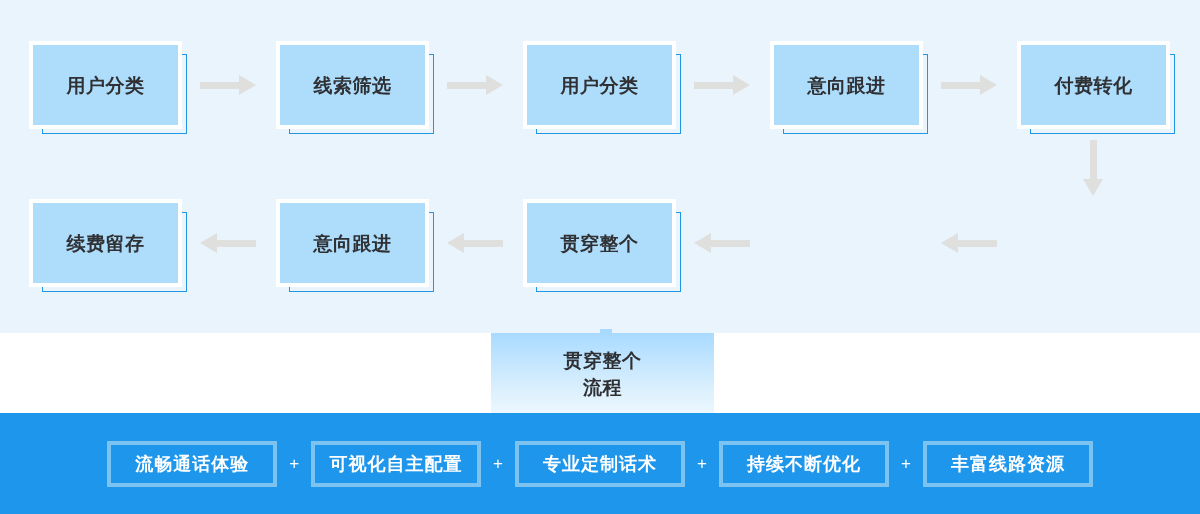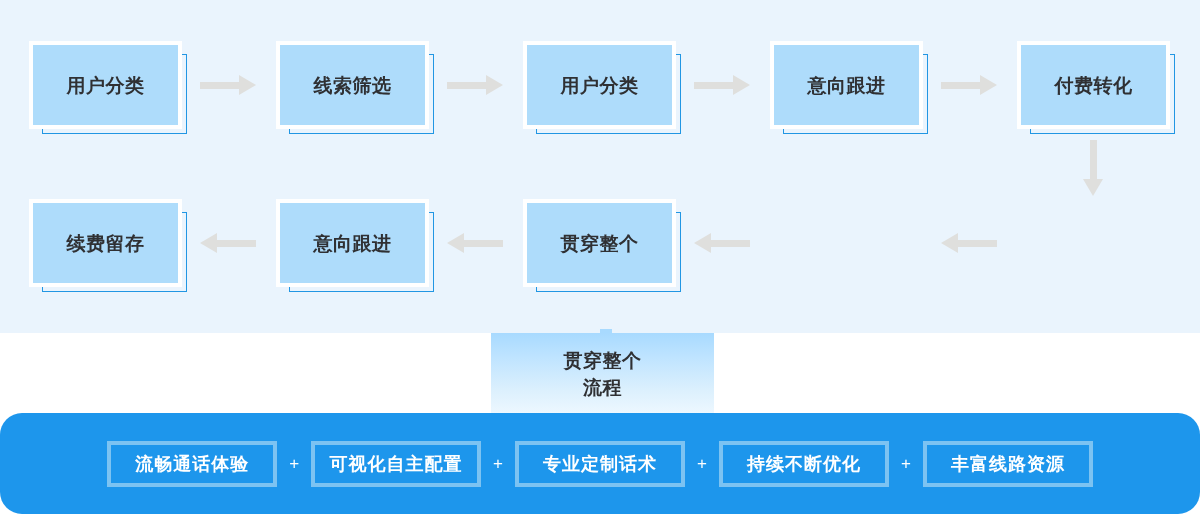--- a/index.html
+++ b/index.html
@@ -161,21 +161,20 @@
   .bottom-bar {
     position: absolute;
     left: 0;
     top: 413px;
     width: 1200px;
     height: 101px;
     background: #1d96ec;
     display: flex;
     align-items: center;
     justify-content: center;
-    border-radius: 22px;
   }
   .pill {
     height: 46px;
     min-width: 170px;
     box-sizing: border-box;
     border: 4px solid #7cc3f2;
     background: #1d96ec;
     display: flex;
     align-items: center;
     justify-content: center;

